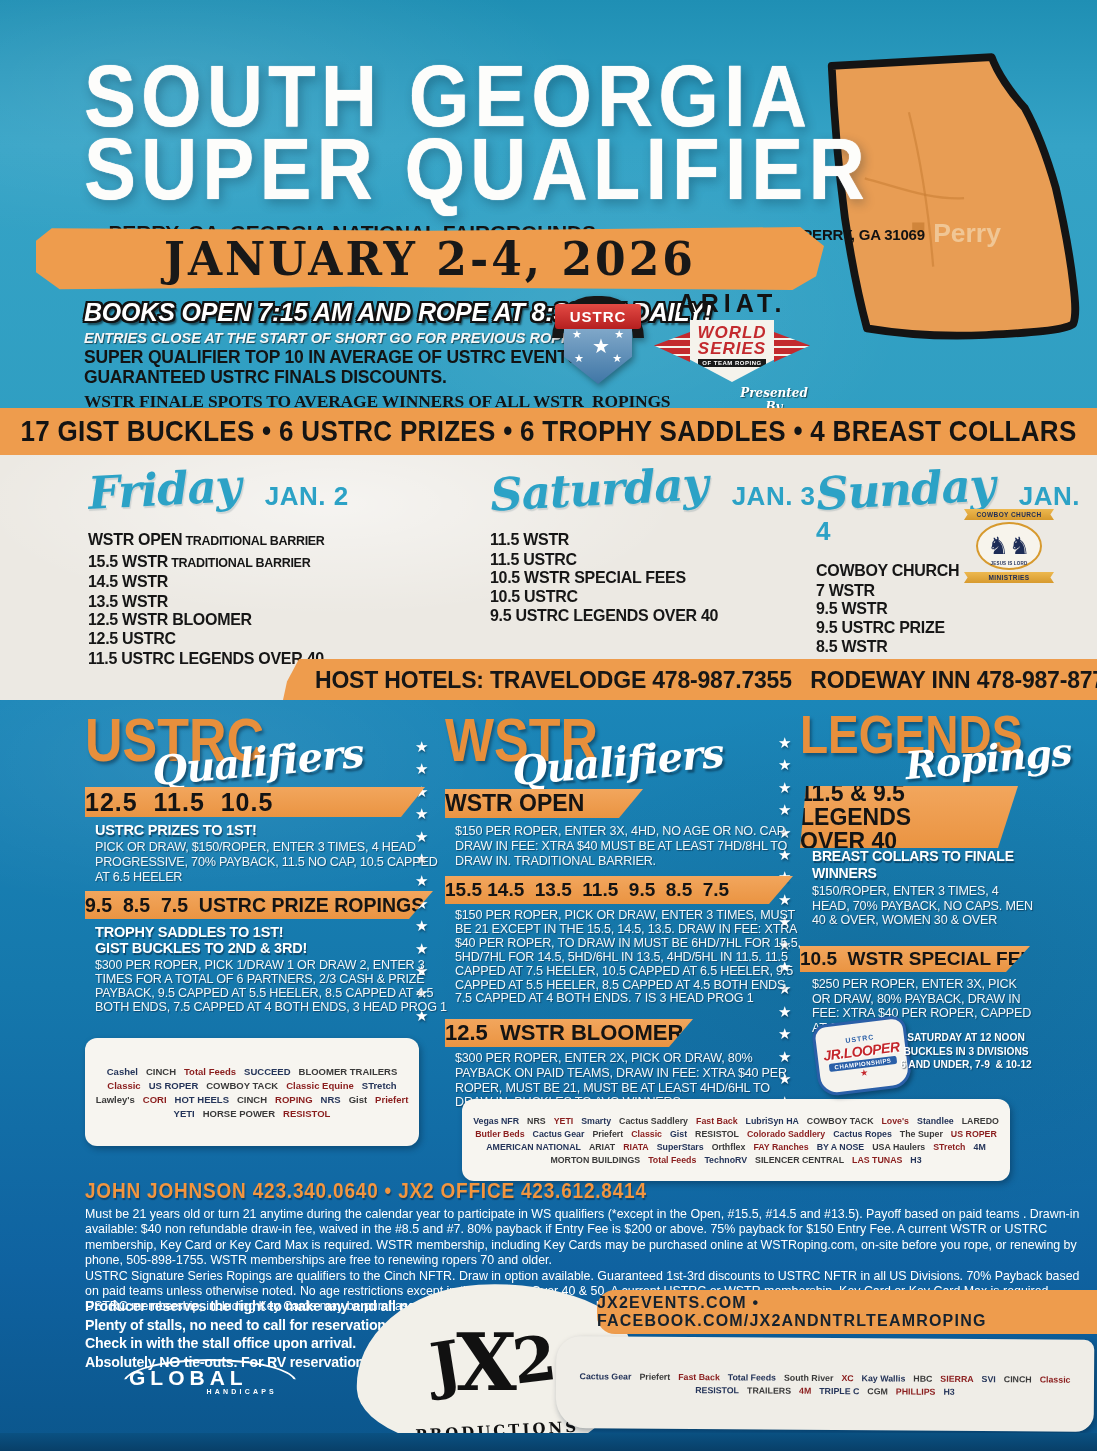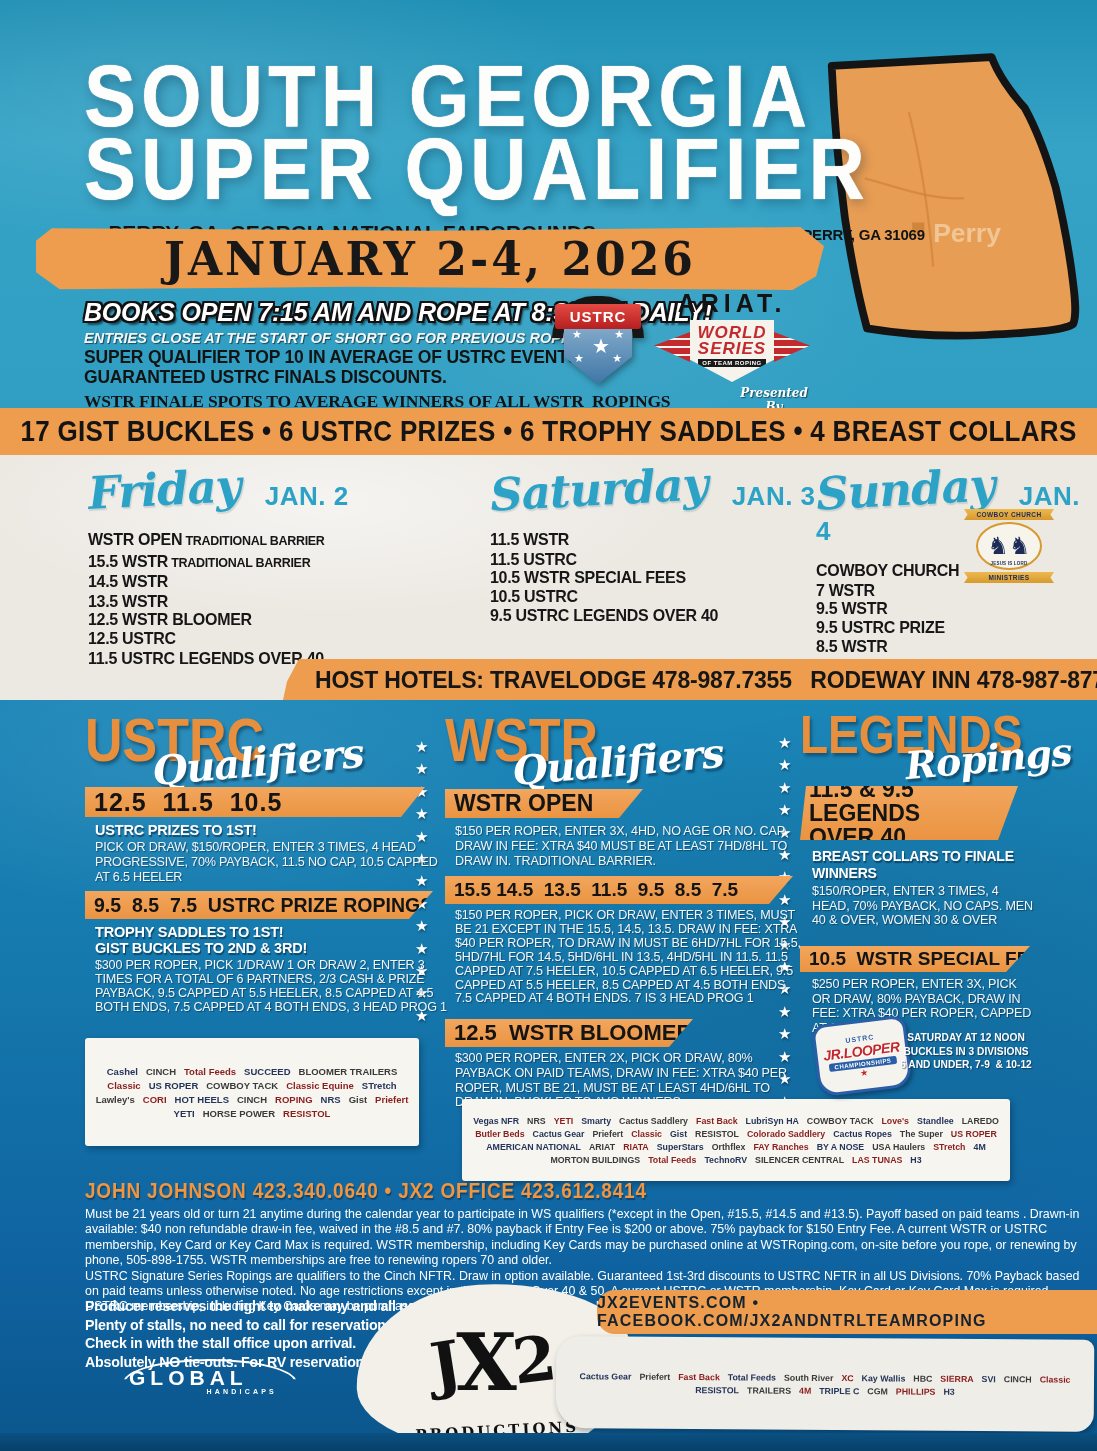--- a/index.html
+++ b/index.html
@@ -92,29 +92,29 @@
       linear-gradient(180deg,#1b86b8 0%,#1578ac 38%,#0f62a0 76%,#0b568c 100%);}
   .stars{position:absolute;color:#fff;font-size:15px;line-height:22.4px;white-space:pre-line;text-align:center;
     text-shadow:1px 2px 2px rgba(0,20,40,.4);}
 
   .qhead-big{font-weight:bold;color:#e78f3c;letter-spacing:0;transform:scaleY(1.18);transform-origin:top left;
     text-shadow:2px 3px 3px rgba(0,20,40,.4);}
   .qhead-script{font-family:"DejaVu Serif",serif;font-style:italic;font-weight:bold;color:#fff;
     transform:rotate(-5deg);text-shadow:2px 3px 2px rgba(0,20,40,.45);letter-spacing:-1px;}
 
   .obanner{position:absolute;background:linear-gradient(180deg,#f2a65d,#ea9442);color:#141414;font-weight:bold;
-    display:flex;align-items:center;padding-left:9px;box-sizing:border-box;
+    display:flex;align-items:center;box-sizing:border-box;
     clip-path:polygon(0 0,100% 0,calc(100% - 24px) 100%,0 100%);filter:drop-shadow(2px 3px 2px rgba(0,20,40,.35));}
   .obanner.two{flex-direction:column;align-items:flex-start;justify-content:center;line-height:24px;
     clip-path:polygon(6px 0,100% 0,calc(100% - 20px) 100%,0 100%);}
   .wlead{position:absolute;color:#fff;font-weight:bold;text-shadow:1px 2px 1px rgba(0,20,40,.5);letter-spacing:-.2px;}
   .wbody{position:absolute;color:#f2f7fa;font-weight:normal;font-size:12.6px;line-height:14.8px;letter-spacing:-.2px;
     text-shadow:1px 1px 1px rgba(0,20,40,.45);}
 
-  .sponsor-box{position:absolute;background:#f7f5f0;border-radius:3px;box-shadow:2px 3px 6px rgba(0,20,40,.35);
+  .sponsor-box{position:absolute;background:#f7f5f0;border-radius:12px;box-shadow:2px 3px 6px rgba(0,20,40,.35);
     display:flex;flex-wrap:wrap;align-content:center;justify-content:center;gap:3px 8px;padding:8px 10px;box-sizing:border-box;}
   .sponsor-box>div{font-size:9.5px;font-weight:bold;color:#25355a;white-space:nowrap;}
   .sponsor-box>div:nth-child(3n){color:#8a1d1d;}
   .sponsor-box>div:nth-child(3n+2){color:#3a3a3a;}
   .sponsor-box.small>div{font-size:8.8px;}
 
   .jr-badge{position:absolute;left:815px;top:1020px;width:88px;height:66px;background:#f5f3ee;border:3px solid #2a5fa8;
     border-radius:14px 14px 20px 20px;transform:rotate(-7deg);text-align:center;box-shadow:2px 3px 4px rgba(0,20,40,.4);
     display:flex;flex-direction:column;align-items:center;justify-content:center;gap:1px;}
   .jr-badge .org{color:#2a5fa8;font-weight:bold;font-size:7px;letter-spacing:1px;}
@@ -387,21 +387,21 @@
       <div>MORTON BUILDINGS</div>
       <div>Total Feeds</div>
       <div>TechnoRV</div>
       <div>SILENCER CENTRAL</div>
       <div>LAS TUNAS</div>
       <div>H3</div>
     </div>
 
   <div class="abs qhead-big" style="left:800px;top:702px;font-size:46px;">LEGENDS</div>
   <div class="abs qhead-script" style="left:905px;top:736px;font-size:38px;">Ropings</div>
-  <div class="obanner two" style="left:800px;top:786px;width:218px;height:54px;font-size:23px;">
+  <div class="obanner two" style="left:800px;top:786px;width:218px;height:62px;font-size:23px;">
     <div>11.5 &amp; 9.5 LEGENDS</div>
     <div>OVER 40</div>
   </div>
   <div class="wlead" style="left:812px;top:848px;width:210px;font-size:14px;line-height:16.5px;">BREAST COLLARS TO FINALE WINNERS</div>
   <div class="wbody" style="left:812px;top:884px;width:224px;line-height:14.6px;">$150/ROPER, ENTER 3 TIMES, 4 HEAD, 70% PAYBACK, NO CAPS. MEN 40 &amp; OVER, WOMEN 30 &amp; OVER</div>
   <div class="obanner pre" style="left:800px;top:946px;width:230px;height:26px;font-size:19px;">10.5  WSTR SPECIAL FEES</div>
   <div class="wbody" style="left:812px;top:977px;width:224px;line-height:14.6px;">$250 PER ROPER, ENTER 3X, PICK OR DRAW, 80% PAYBACK, DRAW IN FEE: XTRA $40 PER ROPER, CAPPED AT 6.5 HEELER</div>
 
   <div class="jr-badge">
     <div class="org">USTRC</div>

